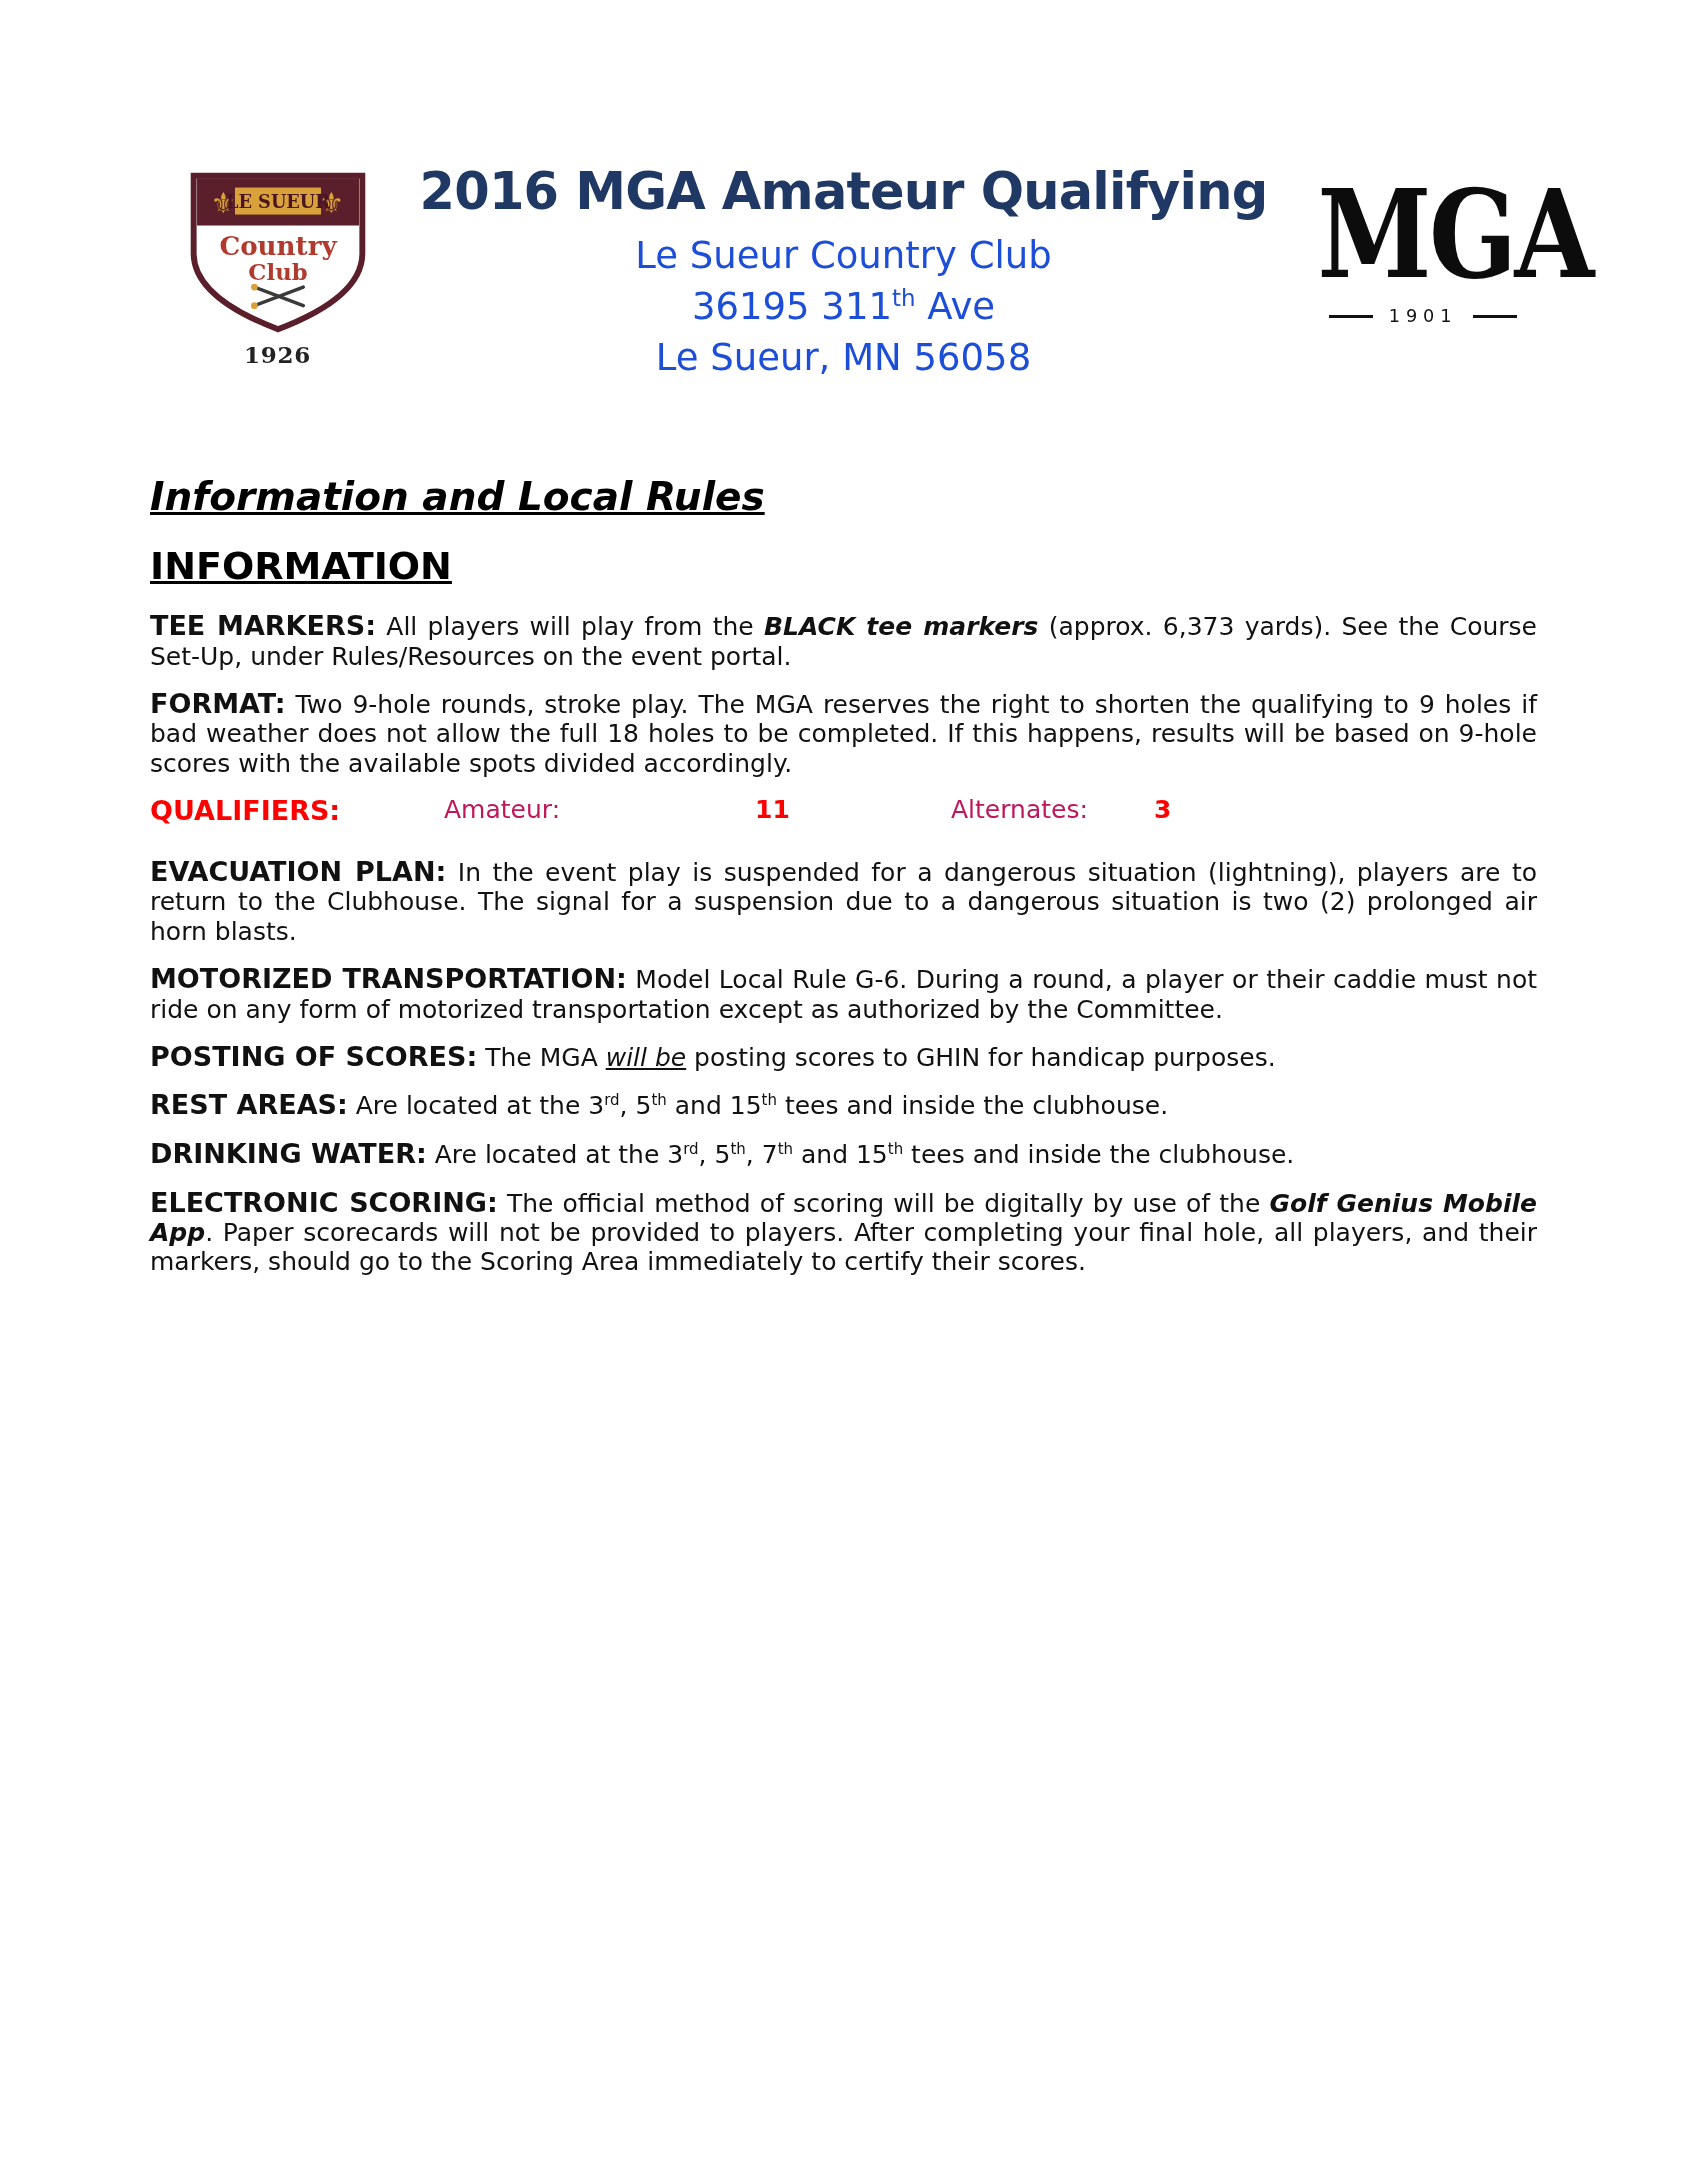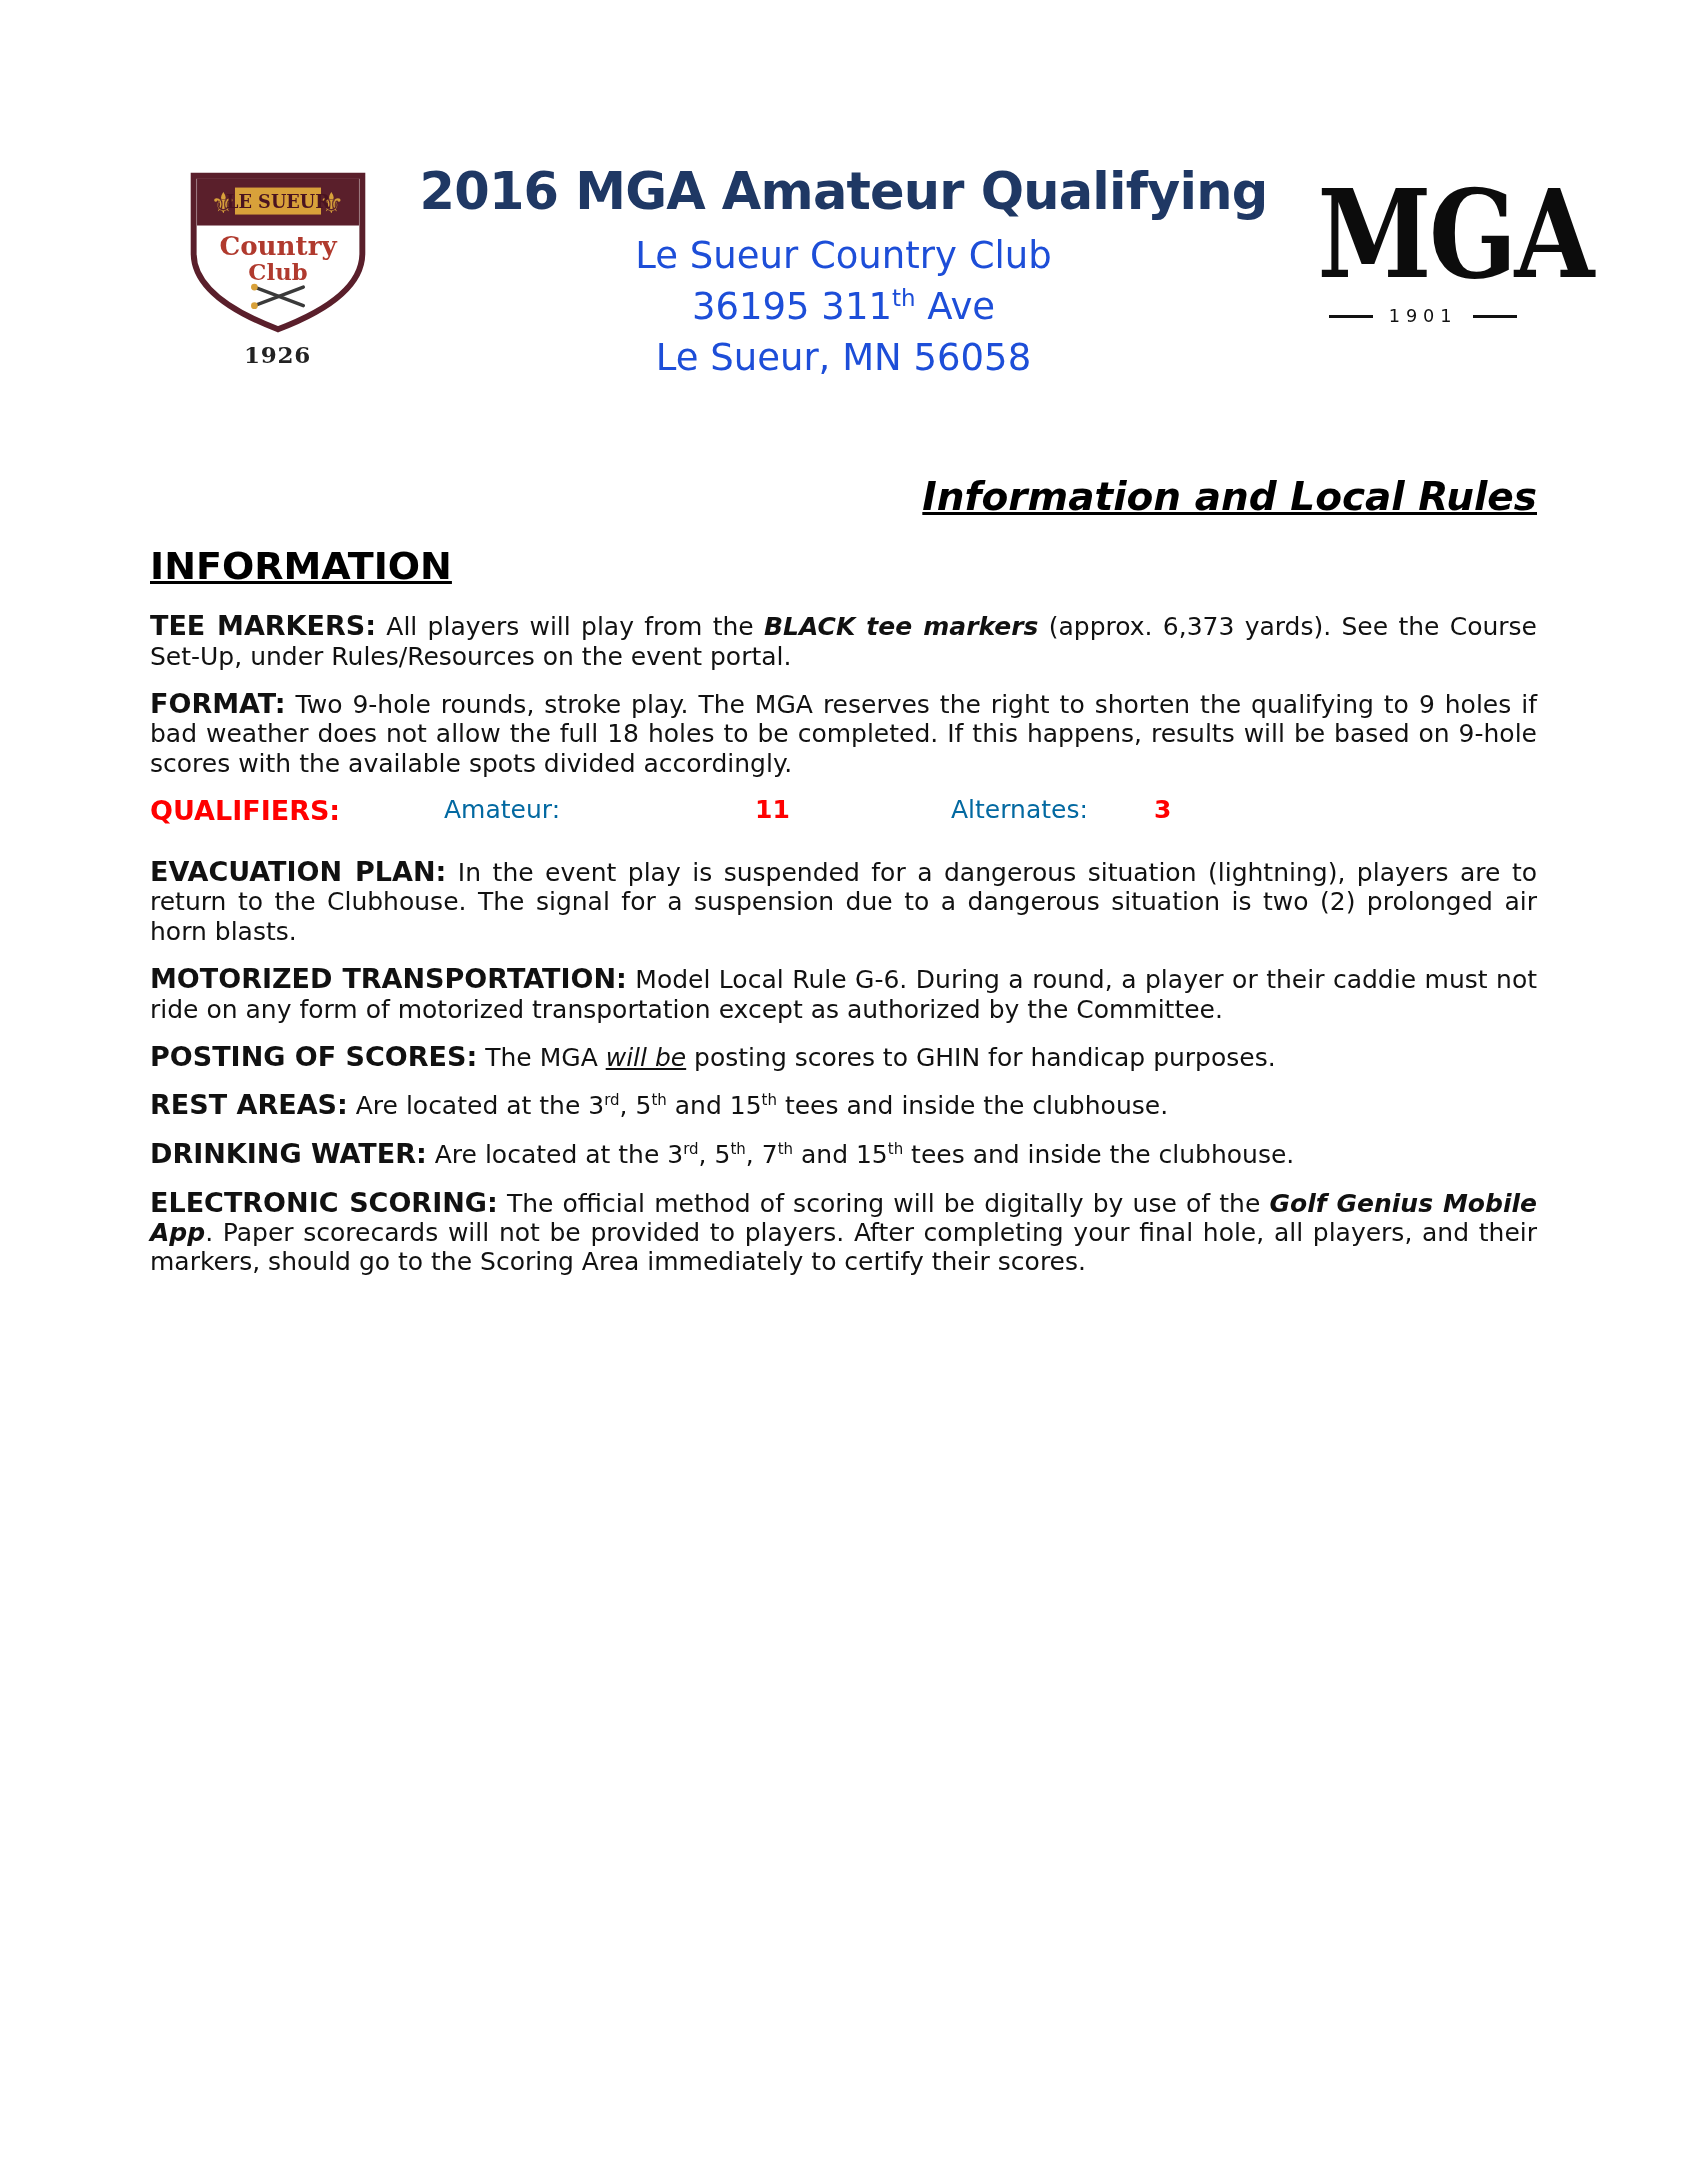--- a/index.html
+++ b/index.html
@@ -32,38 +32,38 @@
   .mga-year { font-size: 17.7px; letter-spacing: 5.9px; color: #111; font-family: "DejaVu Sans", sans-serif; }
   .header-center { width: 894px; margin: 0 auto; text-align: center; }
   .doc-title {
     font-size: 51px; font-weight: bold; color: #1F3864;
     margin: 0 0 11.8px 0; line-height: 1.05; letter-spacing: -0.8px;
   }
   .hline { font-size: 37px; font-weight: normal; line-height: 1.38; color: #1d4ed8; }
   .hline sup { font-size: 0.62em; }
   
   .subtitle {
-    text-align: right; font-size: 39px; font-weight: bold; font-style: italic;
+    text-align: left; font-size: 39px; font-weight: bold; font-style: italic;
     text-decoration: underline; margin: 22px 0 25px 0; color: #000;
   }
   .section-heading {
     font-size: 38px; font-weight: bold; text-decoration: underline;
     margin: 0 0 22px 0; color: #000;
   }
   
   .doc-body { font-size: 25px; line-height: 1.17; }
   .para { margin: 0 0 17px 0; text-align: justify; }
   .para-tabbed { position: relative; height: 39px; text-align: left; margin: 5px 0 22px 0; }
   .para-tabbed span { position: absolute; top: 0; white-space: nowrap; }
   .seg-normal { font-weight: normal; }
   .seg-label { font-weight: bold; font-size: 27px; }
   .seg-bold-italic { font-weight: bold; font-style: italic; }
   .seg-underline-italic { font-style: italic; text-decoration: underline; }
   .seg-red-label { color: #FF0000; font-weight: bold; font-size: 27px; }
-  .seg-red { color: #0369a1; }
+  .seg-red { color: #be185d; }
   .seg-red-bold { color: #FF0000; font-weight: bold; }
   sup.seg-sup { font-size: 0.6em; line-height: 0; }
 </style>
 </head>
 <body>
 
 <div class="page">
 
   <header class="doc-header">
 

